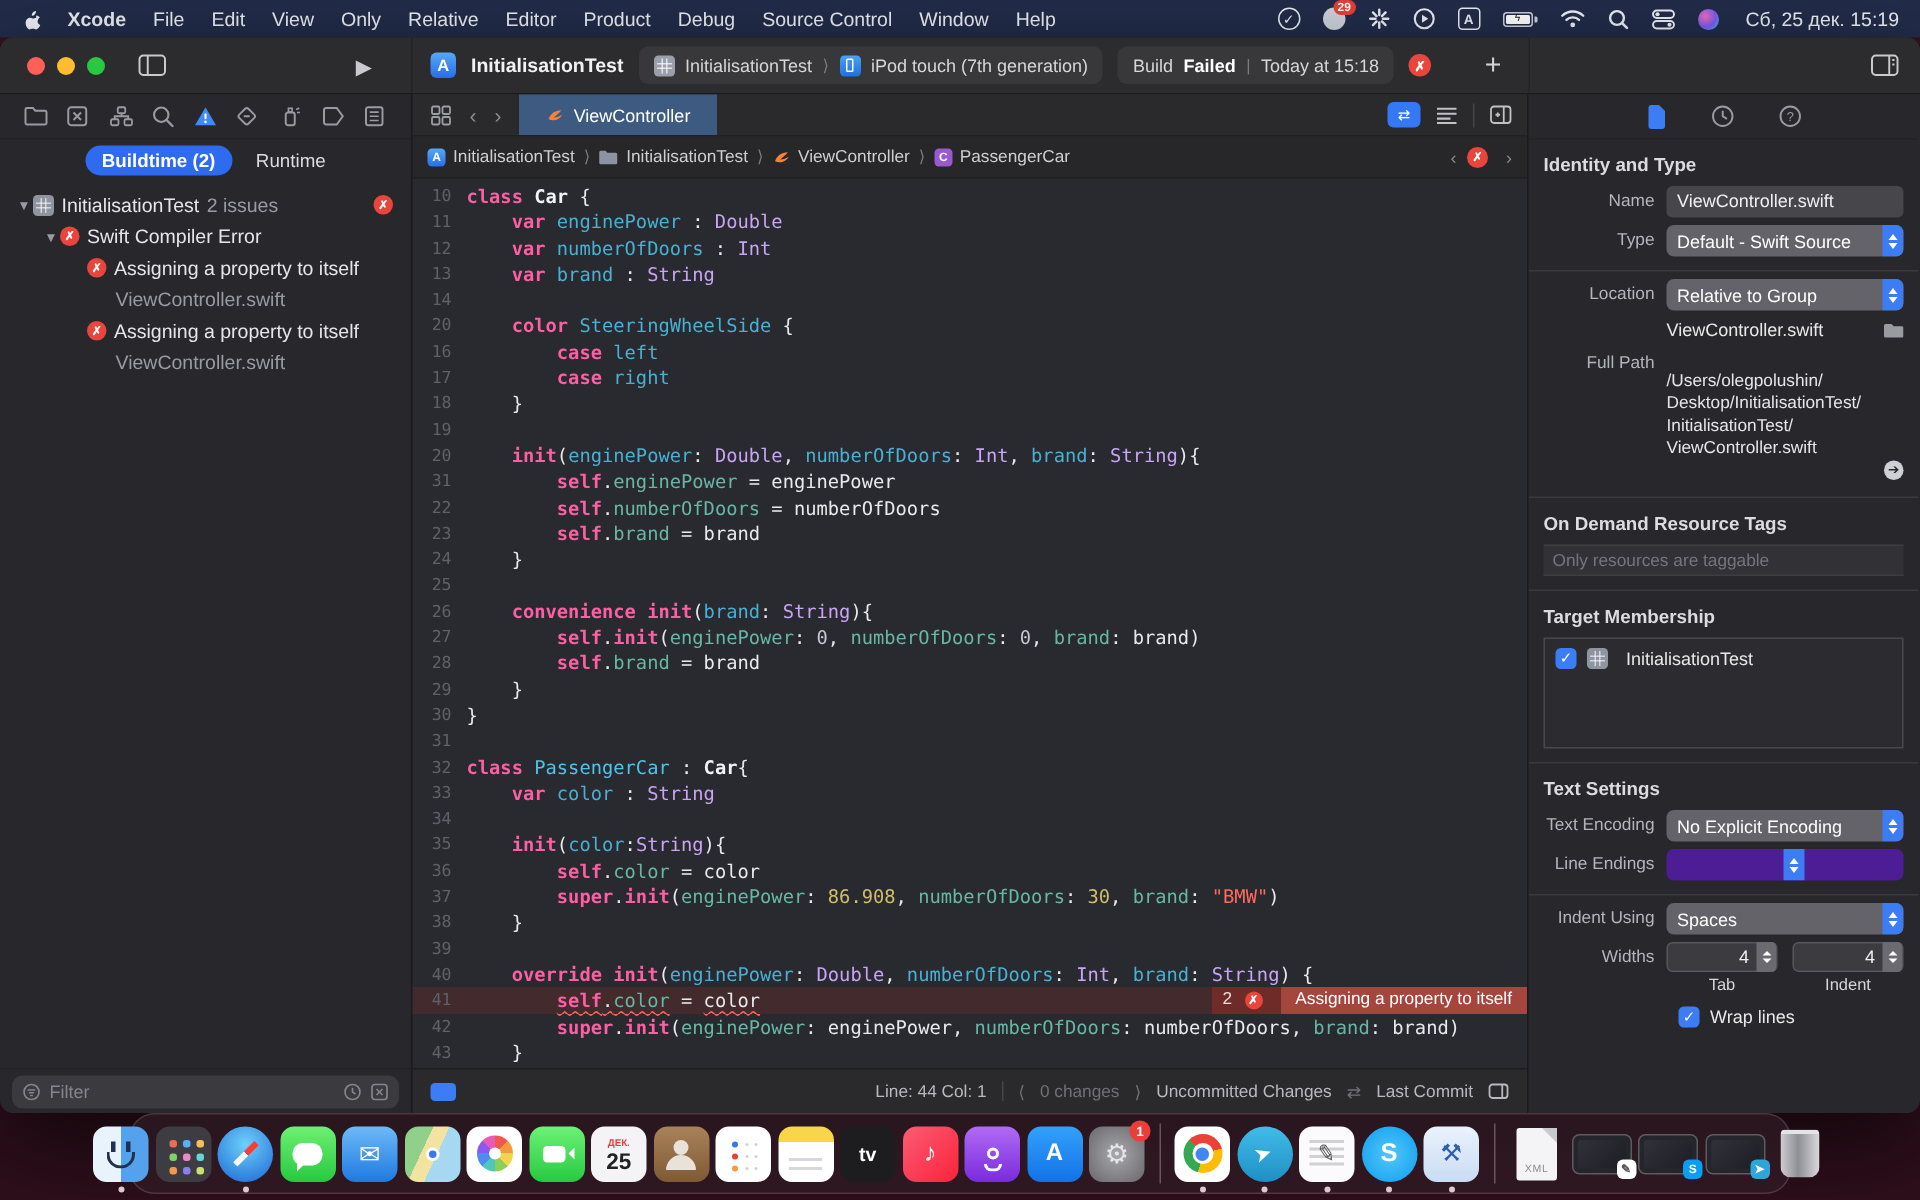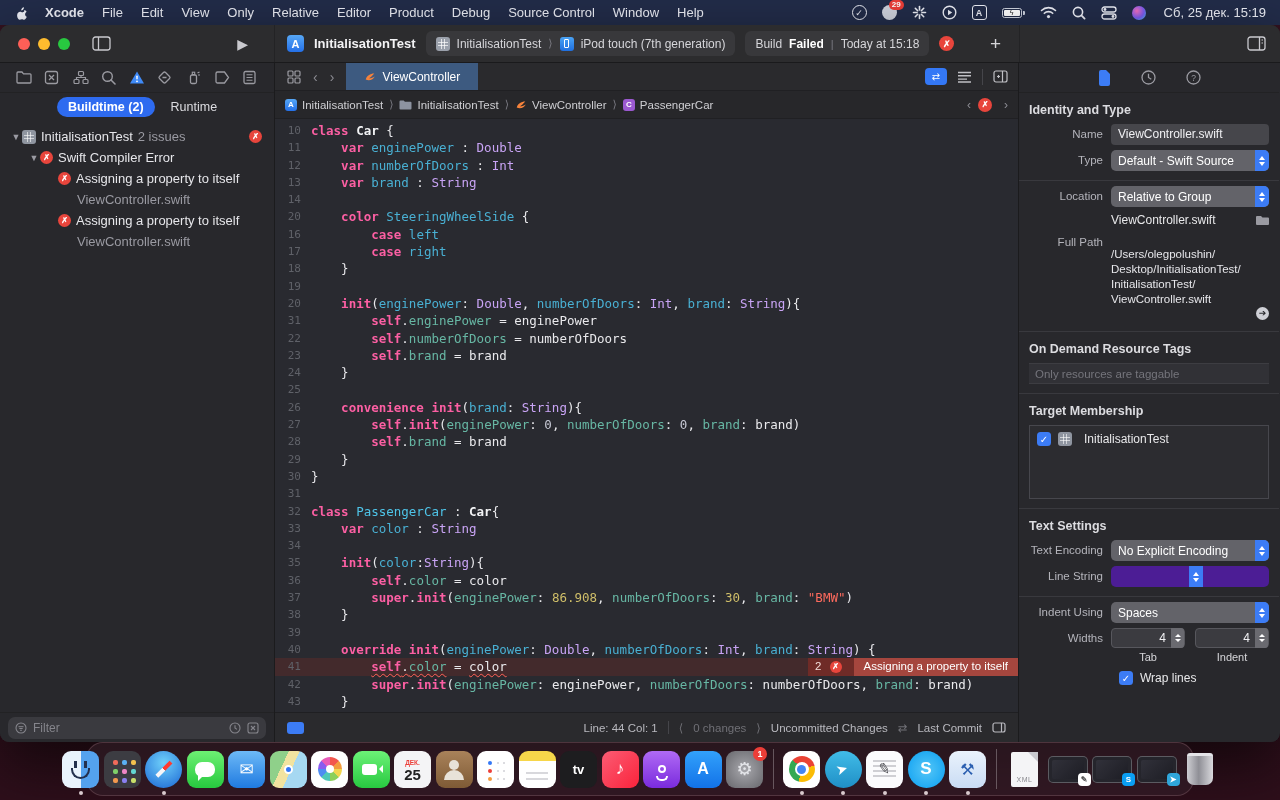--- a/index.html
+++ b/index.html
@@ -665,21 +665,21 @@
         <div class="irow">
           <span class="ilabel">Text Encoding</span>
           <span class="ictrl">
               <span class="popup">
                 <span class="ptext">No Explicit Encoding</span>
                 <span class="pstep"></span>
               </span>
             </span>
         </div>
         <div class="irow">
-          <span class="ilabel">Line String</span>
+          <span class="ilabel">Line Endings</span>
           <span class="ictrl">
               <span class="popup disabled">
                 <span class="ptext">No Explicit Line Endings</span>
                 <span class="pstep"></span>
               </span>
             </span>
         </div>
         <div class="idiv"></div>
         <div class="irow">
           <span class="ilabel">Indent Using</span>

